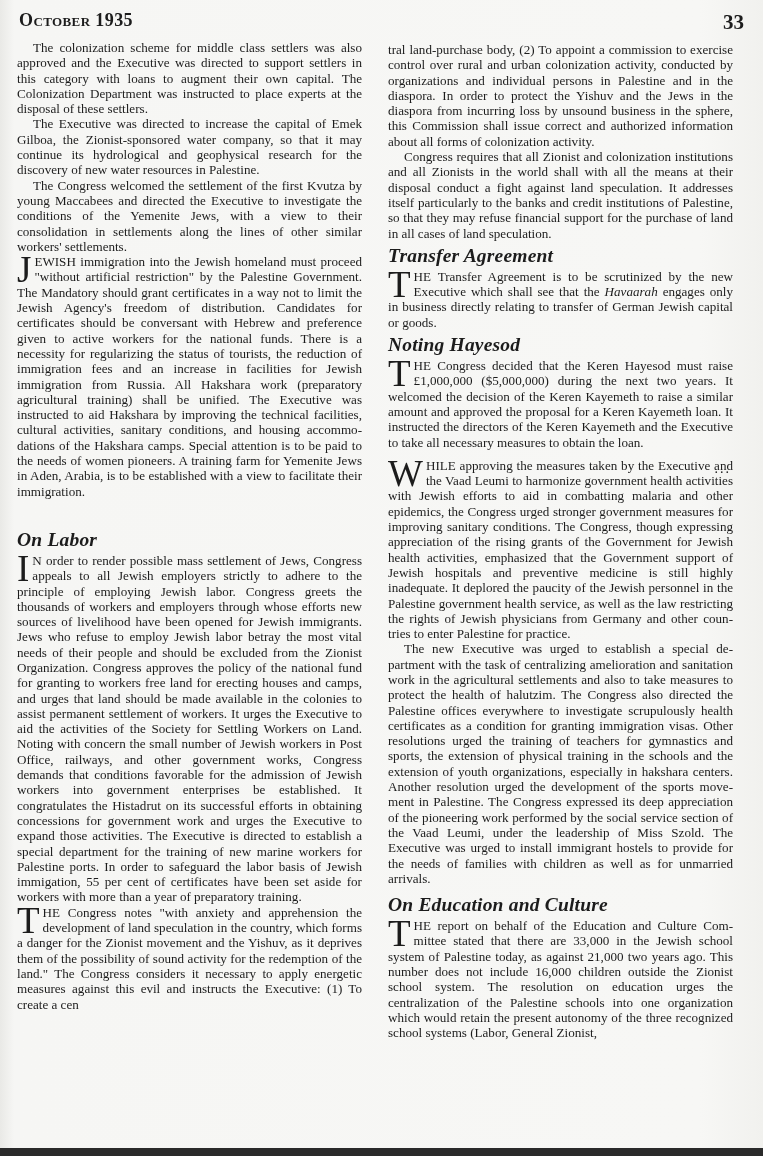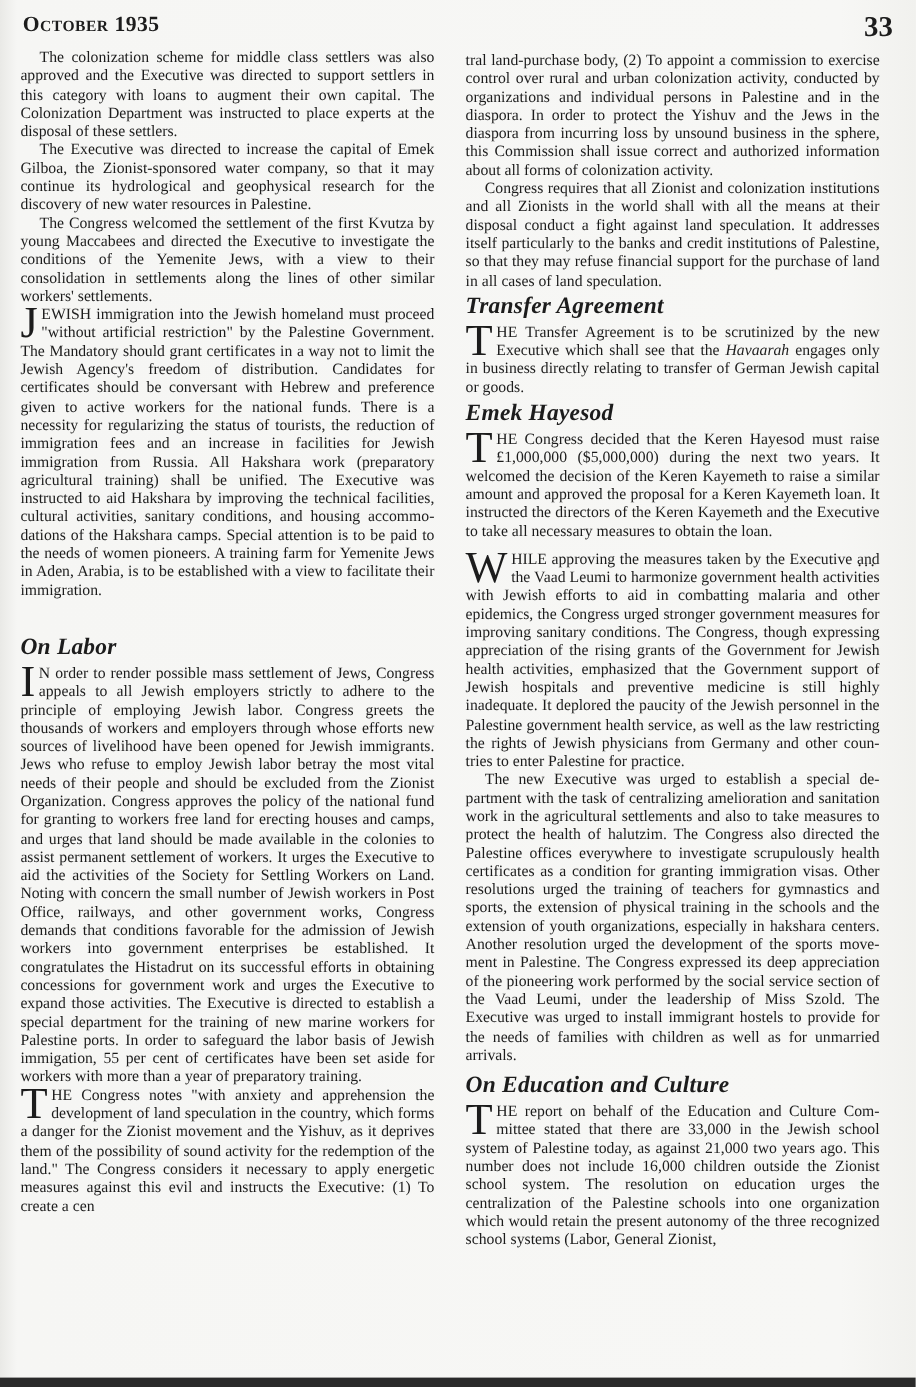--- a/index.html
+++ b/index.html
@@ -15,21 +15,21 @@
     background: linear-gradient(90deg, #e9e9e6 0px, #f6f6f4 14px, #f7f7f5 700px, #f1f1ee 763px);
   }
   .bottom-bar { position: absolute; left: 0; top: 1148px; width: 763px; height: 8px; background: #2a2a2a; }
   .running-head {
     position: absolute; top: 10px; left: 19px; right: 19px; height: 24px;
   }
   .rh-left {
     position: absolute; left: 0; top: 0;
     font-variant: small-caps; font-size: 18px; letter-spacing: 0.4px; font-weight: bold;
   }
-  .rh-right { position: absolute; right: 0; top: 0; font-size: 24px; font-weight: bold; }
+  .rh-right { position: absolute; right: 0; top: 0; font-size: 21px; font-weight: bold; }
   .col {
     position: absolute; top: 40px; width: 345px;
     font-size: 13.1px; line-height: 15.3px; text-align: justify; hyphens: manual;
   }
   .col.left { left: 17px; }
   .col.right { left: 388px; top: 42px; }
   p { margin: 0; text-indent: 16px; }
   p.noindent { text-indent: 0; }
   h2 {
     margin: 10px 0 2px 0; font-style: italic; font-weight: bold;
@@ -67,21 +67,21 @@
     <p class="lede"><span class="dropcap">T</span><span>HE Congress notes "with anxiety and apprehension the development of land speculation in the country, which forms a danger for the Zionist movement and the Yishuv, as it deprives them of the possibility of sound activity for the redemption of the land." The Congress considers it necessary to apply energetic measures against this evil and instructs the Executive: (1) To create a cen­</span></p>
   </div>
 
   <div class="col right">
     <p class="noindent">tral land-purchase body, (2) To appoint a commission to exercise control over rural and urban colonization activity, conducted by organizations and individual persons in Pal­estine and in the diaspora. In order to protect the Yishuv and the Jews in the diaspora from incurring loss by un­sound business in the sphere, this Commission shall issue correct and authorized information about all forms of col­onization activity.</p>
     <p>Congress requires that all Zionist and colonization insti­tutions and all Zionists in the world shall with all the means at their disposal conduct a fight against land specu­lation. It addresses itself particularly to the banks and credit institutions of Palestine, so that they may refuse financial support for the purchase of land in all cases of land speculation.</p>
 
     <h2 class="tight">Transfer Agreement</h2>
     <p class="lede"><span class="dropcap">T</span><span>HE Transfer Agreement is to be scrutinized by the new Executive which shall see that the </span><em>Havaarah</em><span> en­gages only in business directly relating to transfer of Ger­man Jewish capital or goods.</span></p>
 
-    <h2 class="tight">Emek Hayesod</h2>
+    <h2 class="tight">Noting Hayesod</h2>
     <p class="lede"><span class="dropcap">T</span><span>HE Congress decided that the Keren Hayesod must raise £1,000,000 ($5,000,000) during the next two years. It welcomed the decision of the Keren Kayemeth to raise a similar amount and approved the proposal for a Keren Kayemeth loan. It instructed the directors of the Keren Kayemeth and the Executive to take all necessary measures to obtain the loan.</span></p>
 
     <h2 class="tight" style="margin-top:8px"><span class="dots">...</span></h2>
     <p class="lede"><span class="dropcap">W</span><span>HILE approving the measures taken by the Executive and the Vaad Leumi to harmonize government health activities with Jewish efforts to aid in combatting malaria and other epidemics, the Congress urged stronger govern­ment measures for improving sanitary conditions. The Congress, though expressing appreciation of the rising grants of the Government for Jewish health activities, em­phasized that the Government support of Jewish hospitals and preventive medicine is still highly inadequate. It de­plored the paucity of the Jewish personnel in the Palestine government health service, as well as the law restricting the rights of Jewish physicians from Germany and other coun­tries to enter Palestine for practice.</span></p>
     <p>The new Executive was urged to establish a special de­partment with the task of centralizing amelioration and sanitation work in the agricultural settlements and also to take measures to protect the health of halutzim. The Congress also directed the Palestine offices everywhere to investigate scrupulously health certificates as a condition for granting immigration visas. Other resolutions urged the training of teachers for gymnastics and sports, the extension of physical training in the schools and the extension of youth organizations, especially in hakshara centers. An­other resolution urged the development of the sports move­ment in Palestine. The Congress expressed its deep ap­preciation of the pioneering work performed by the social service section of the Vaad Leumi, under the leadership of Miss Szold. The Executive was urged to install immigrant hostels to provide for the needs of families with children as well as for unmarried arrivals.</p>
 
     <h2 class="tight" style="margin-top:8px">On Education and Culture</h2>
     <p class="lede"><span class="dropcap">T</span><span>HE report on behalf of the Education and Culture Com­mittee stated that there are 33,000 in the Jewish school system of Palestine today, as against 21,000 two years ago. This number does not include 16,000 children outside the Zionist school system. The resolution on education urges the centralization of the Palestine schools into one organi­zation which would retain the present autonomy of the three recognized school systems (Labor, General Zionist,</span></p>
   </div>
 </div>

